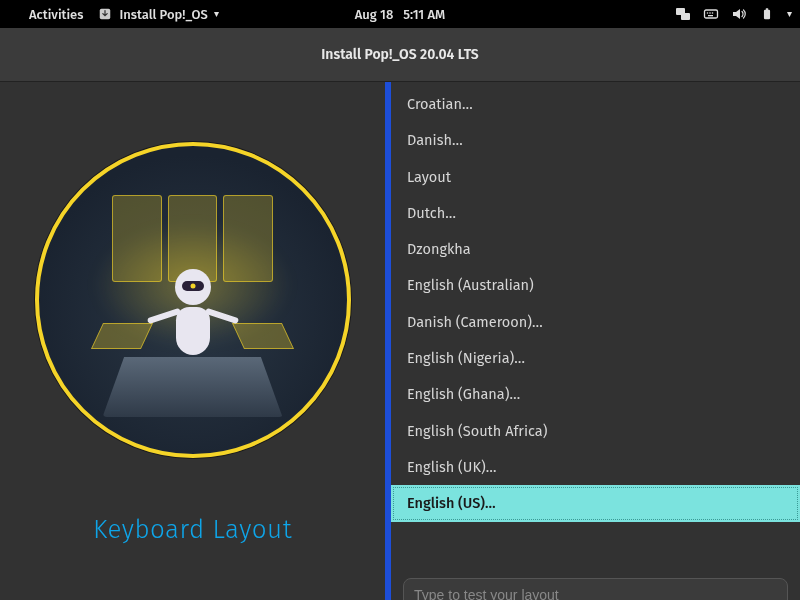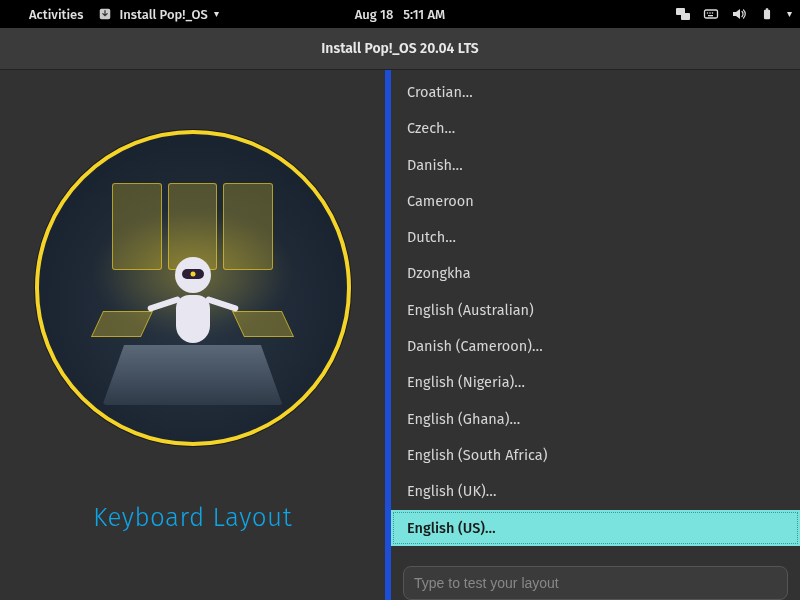--- a/index.html
+++ b/index.html
@@ -38,21 +38,21 @@
     .app-title {
       display: flex;
       align-items: center;
       gap: 6px;
     }
     .dropdown-caret {
       font-size: 10px;
     }
     .tray-icon { width: 16px; height: 16px; display: inline-flex; align-items: center; justify-content: center; }
     .window-title {
-      height: 42px;
+      height: 54px;
       background: #3b3b3b;
       display: flex;
       align-items: center;
       justify-content: center;
       font-size: 14px;
       font-weight: 600;
       color: #e8e8e8;
       border-bottom: 1px solid #222;
     }
     .content {
@@ -269,23 +269,22 @@
         <div class="robot-body"></div>
       </div>
       <div class="console"></div>
     </div>
     <div class="left-title">Keyboard Layout</div>
   </div>
 
   <div class="right-pane">
     <div class="layout-list" id="layoutList">
         <div class="layout-item">Croatian…</div>
-        <div class="layout-item">Czech…</div>
         <div class="layout-item">Danish…</div>
-        <div class="layout-item">Cameroon</div>
+        <div class="layout-item">Layout</div>
         <div class="layout-item">Dutch…</div>
         <div class="layout-item">Dzongkha</div>
         <div class="layout-item">English (Australian)</div>
         <div class="layout-item">Danish (Cameroon)…</div>
         <div class="layout-item">English (Nigeria)…</div>
         <div class="layout-item">English (Ghana)…</div>
         <div class="layout-item">English (South Africa)</div>
         <div class="layout-item">English (UK)…</div>
         <div class="layout-item selected">English (US)…</div>
       </div>

